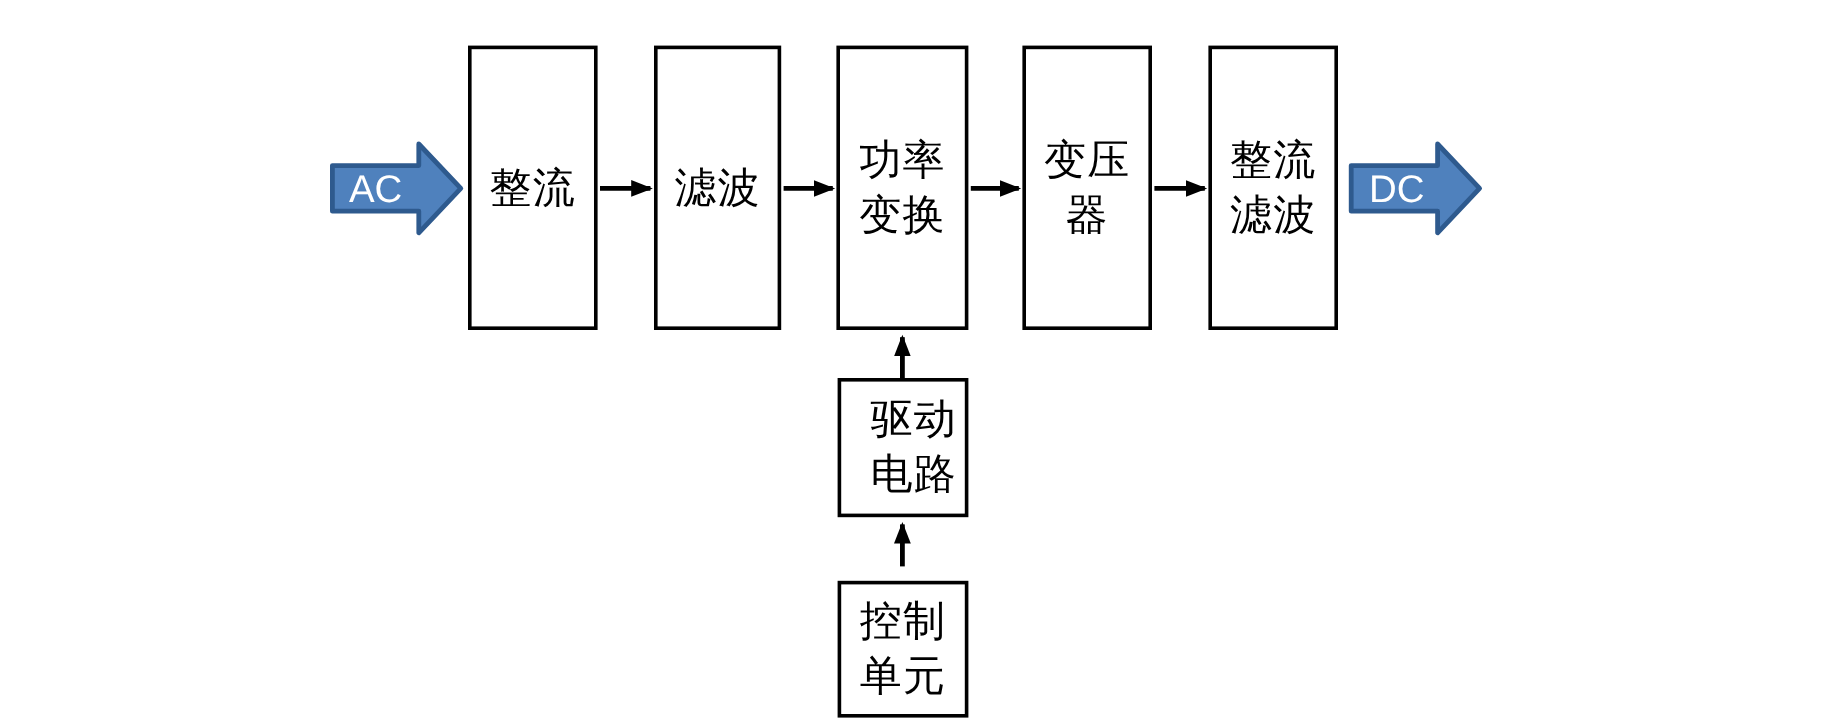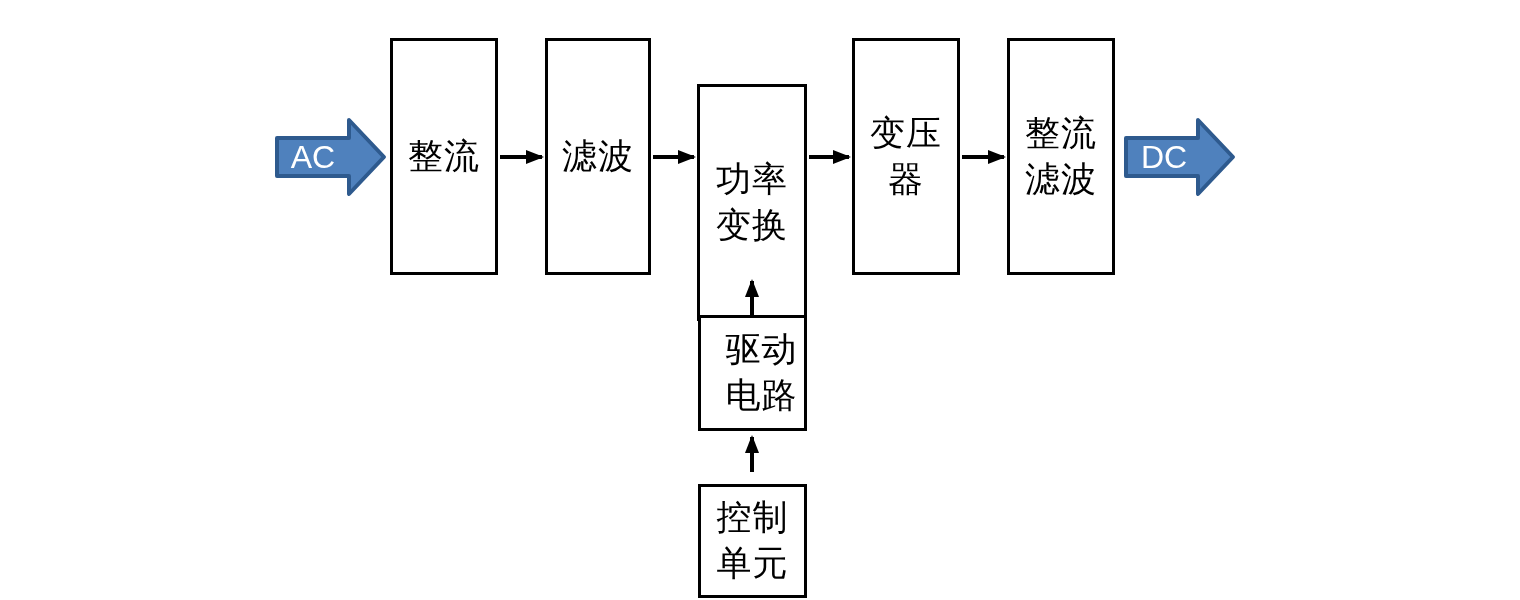--- a/index.html
+++ b/index.html
@@ -33,21 +33,21 @@
     text-align: center;
     color: var(--text-color);
     font-size: 35px;
     line-height: 46px;
     white-space: pre-line;
     letter-spacing: 1px;
   }
   
   .box-rectifier        { left: 390px;  top: 38px;  width: 108px; height: 237px; }
   .box-filter           { left: 545px;  top: 38px;  width: 106px; height: 237px; }
-  .box-power-conversion { left: 697px;  top: 38px;  width: 110px; height: 237px; margin-top: 46px; }
+  .box-power-conversion { left: 697px;  top: 38px;  width: 110px; height: 237px; }
   .box-transformer      { left: 852px;  top: 38px;  width: 108px; height: 237px; font-family: Liberation Serif, serif; }
   .box-rectifier-filter { left: 1007px; top: 38px;  width: 108px; height: 237px; }
   
   .box-drive-circuit    { left: 698px;  top: 315px; width: 109px; height: 116px; padding-left: 18px; }
   .box-control-unit     { left: 698px;  top: 484px; width: 109px; height: 114px; }
 
   .io-arrow {
     position: absolute;
     width: 112px; height: 80px;
     overflow: visible;

